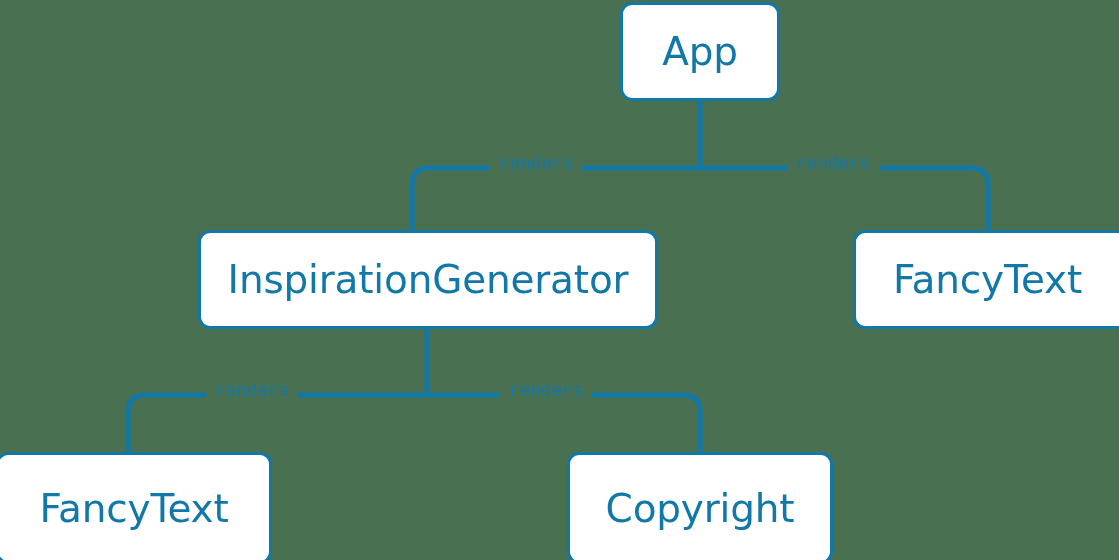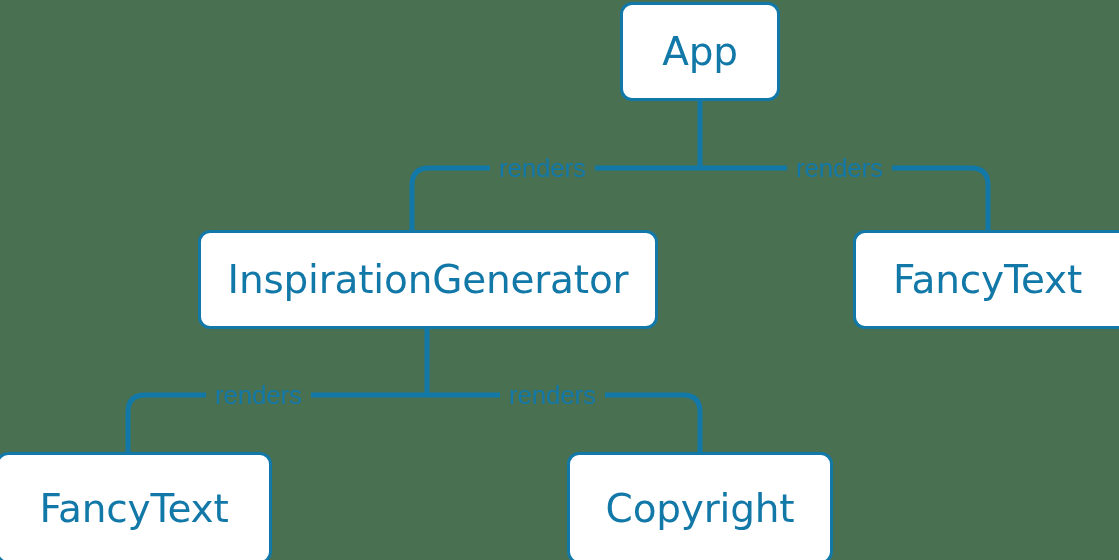--- a/index.html
+++ b/index.html
@@ -49,22 +49,22 @@
   #node-app        { left: 620px; top: 2px;   width: 160px; height: 99px;  font-size: 39px; }
   #node-inspgen    { left: 198px; top: 230px; width: 460px; height: 99px;  font-size: 39px; }
   #node-fancytext-right { left: 853px; top: 230px; width: 266px; height: 99px; font-size: 39px;
                           border-right: none; border-top-right-radius: 0; border-bottom-right-radius: 0; }
   #node-fancytext-bottom { left: -4px; top: 452px; width: 276px; height: 112px; font-size: 39px; }
   #node-copyright  { left: 567px; top: 452px; width: 266px; height: 112px; font-size: 39px; }
 
   .edge-label {
     position: absolute;
     color: #1278a8;
-    font-family: Liberation Sans, sans-serif;
-    font-size: 26px;
+    font-family: Liberation Mono, monospace;
+    font-size: 18px;
     line-height: 1;
     letter-spacing: -0.2px;
     white-space: nowrap;
     z-index: 3;
     background: #4a7052;
     padding: 0 9px;
   }
   #edge-label-app-inspgen  { left: 490px; top: 155px; }
   #edge-label-app-fancy    { left: 787px; top: 155px; }
   #edge-label-ig-fancy     { left: 206px; top: 382px; }

